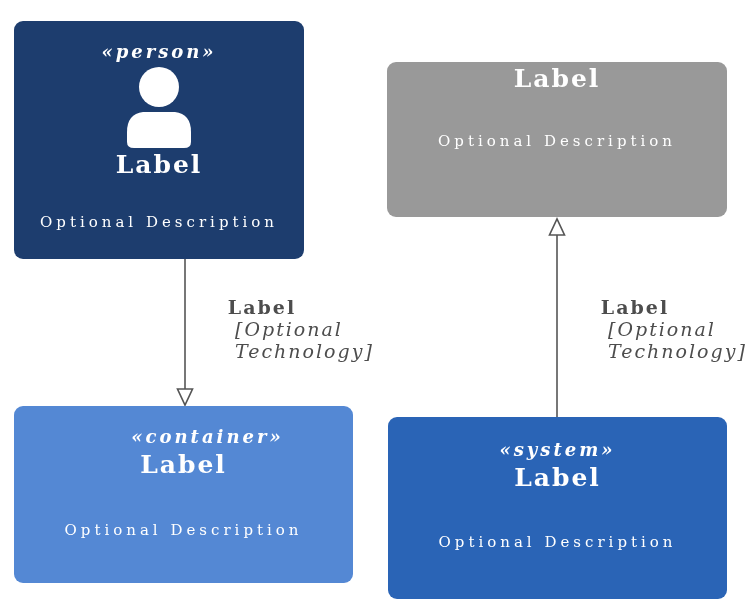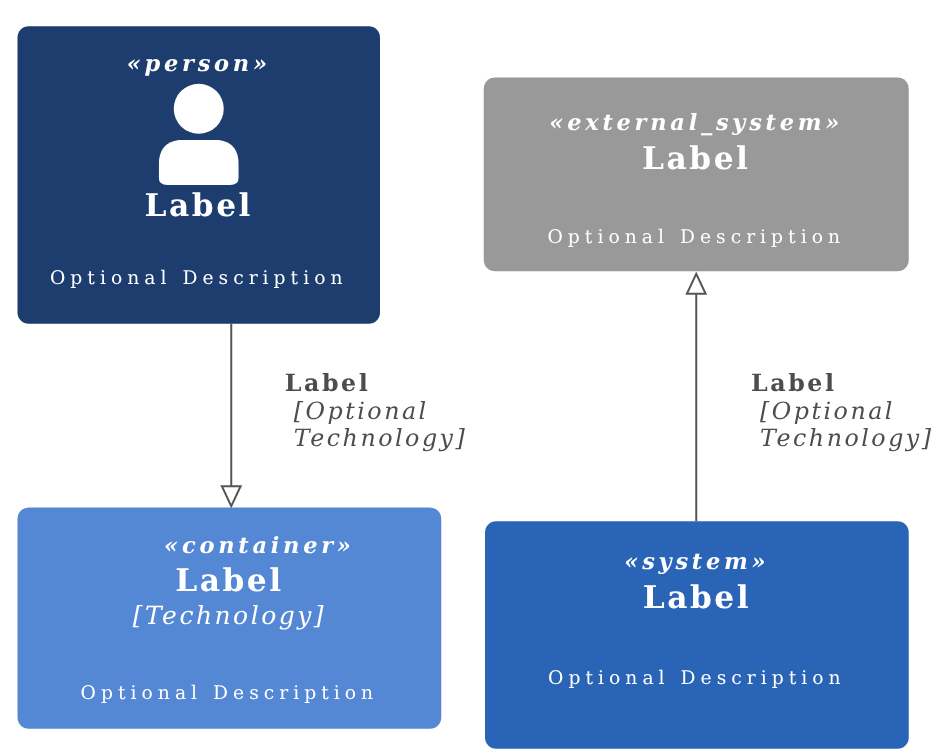--- a/index.html
+++ b/index.html
@@ -74,29 +74,27 @@
       <svg width="64" height="82" viewBox="0 0 64 82" aria-hidden="true">
         <circle cx="32" cy="21" r="20" fill="#ffffff"></circle>
         <path fill="#ffffff" d="M 16 46 L 48 46 Q 64 48 64 66 L 64 76 Q 64 82 57 82 L 7 82 Q 0 82 0 76 L 0 66 Q 0 48 16 46 Z"></path>
       </svg>
     </div>
     <div class="node-title">Label</div>
     <div class="node-desc">Optional Description</div>
   </div>
 
   <div class="node node-external">
-    <div class="stereotype">«external_system»</div>
     <div class="node-title">Label</div>
     <div class="node-desc">Optional Description</div>
   </div>
 
   <div class="node node-container">
     <div class="stereotype">«container»</div>
     <div class="node-title">Label</div>
-    <div class="node-tech">[Technology]</div>
     <div class="node-desc">Optional Description</div>
   </div>
 
   <div class="node node-system">
     <div class="stereotype">«system»</div>
     <div class="node-title">Label</div>
     <div class="node-desc">Optional Description</div>
   </div>
 
   <div class="edge-label edge-label-left">

